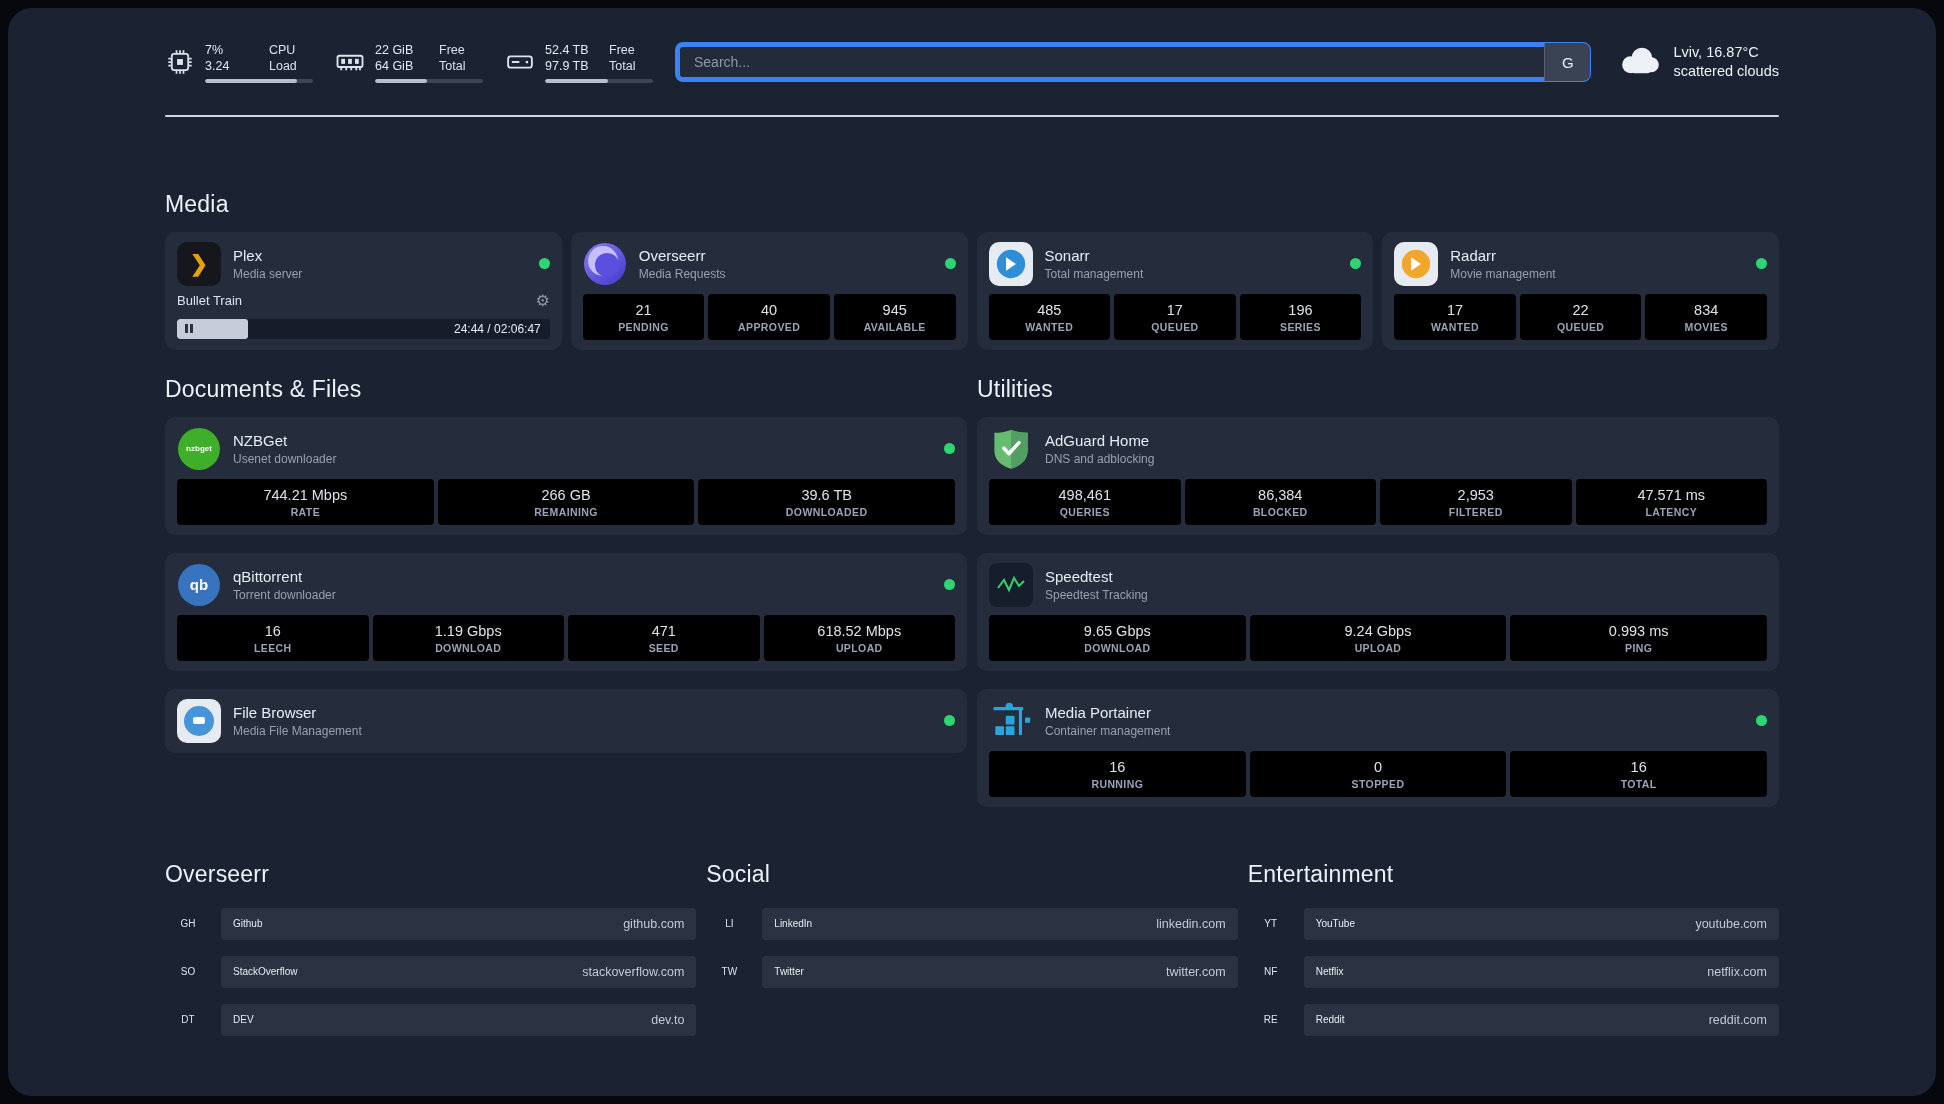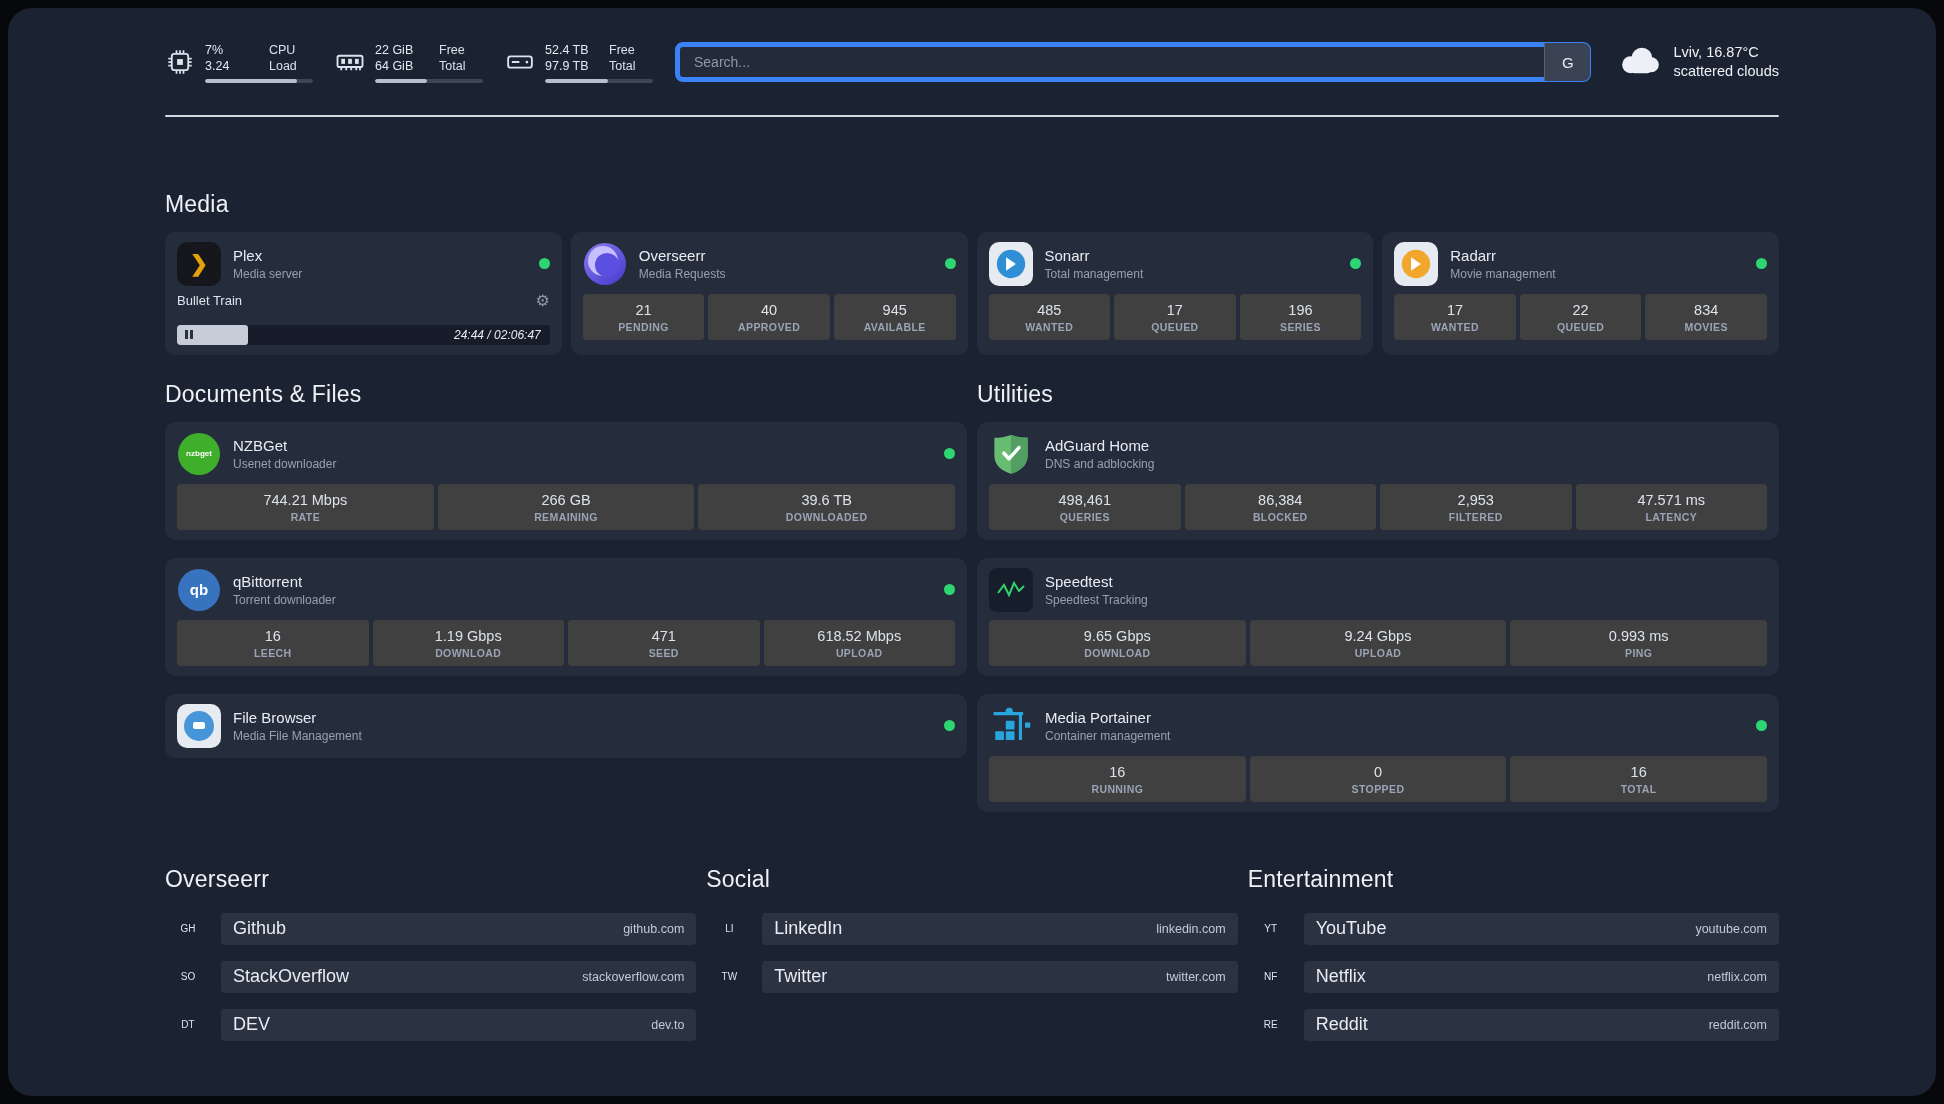--- a/index.html
+++ b/index.html
@@ -56,45 +56,45 @@
   .svc-head { display:flex; align-items:center; gap:12px; }
   .svc-icon { width:44px; height:44px; flex:0 0 auto; display:flex; align-items:center; justify-content:center; }
   .svc-meta { display:flex; flex-direction:column; }
   .svc-name { font-size:15px; color:#e8ecf2; }
   .svc-sub { font-size:12px; color:#96a0b1; margin-top:3px; }
   .dot { margin-left:auto; width:11px; height:11px; border-radius:50%; background:#2ed573; flex:0 0 auto; }
 
   .stats { display:grid; gap:4px; margin-top:8px; }
   .stats.c3 { grid-template-columns:repeat(3,1fr); }
   .stats.c4 { grid-template-columns:repeat(4,1fr); }
-  .stat { background:#404040; border-radius:4px; text-align:center; padding:8px 2px 7px; }
+  .stat { background:#000000; border-radius:4px; text-align:center; padding:8px 2px 7px; }
   .stat-v { font-size:14.5px; color:#dde2ea; }
   .stat-l { font-size:10.5px; font-weight:bold; color:#9aa4b6; margin-top:3px; letter-spacing:0.4px; }
 
   
   .plex-now { display:flex; align-items:center; margin-top:7px; font-size:13px; color:#dfe4ec; }
   .gear { margin-left:auto; color:#8d96a8; font-size:16px; line-height:1; cursor:pointer; }
-  .plex-bar-row { margin-top:16px; position:relative; height:20px;font-style:italic; }
+  .plex-bar-row { margin-top:10px; position:relative; height:20px; }
   .plex-bar { position:absolute; left:0; right:0; top:0; bottom:0; background:#161c29; border-radius:3px; overflow:hidden; }
   .plex-fill { position:absolute; left:0; top:0; bottom:0; background:#c7cdd8; border-radius:3px; display:flex; align-items:center; }
   .pause { display:inline-flex; gap:2px; margin-left:8px; }
   .pause i { width:3px; height:9px; background:#2a3240; display:block; }
   .plex-time { position:absolute; right:9px; top:0; bottom:0; display:flex; align-items:center; font-size:12px; color:#e8ecf2; }
 
   
   .two-col { display:grid; grid-template-columns:1fr 1fr; gap:10px; margin-top:26px; }
   .col-cards { display:flex; flex-direction:column; gap:18px; }
 
   
   .bookmarks { display:grid; grid-template-columns:repeat(3,1fr); gap:10px; margin-top:54px; padding-bottom:40px; }
   .bm-title { margin-bottom:20px; }
   .bm-row { display:flex; align-items:center; height:32px; margin-bottom:16px; cursor:pointer; }
   .bm-abbr { width:46px; text-align:center; font-size:10px; color:#dfe4ec; flex:0 0 auto; }
   .bm-bar { flex:1; margin-left:10px; background:#2b3342; border-radius:4px; height:32px; display:flex; align-items:center; padding:0 12px; }
-  .bm-name { font-size:18px; color:#e8ecf2; }
+  .bm-name { font-size:10px; color:#e8ecf2; }
   .bm-url { margin-left:auto; font-size:12.5px; color:#c3c9d5; }
 
   
   .tile { width:44px; height:44px; border-radius:10px; display:flex; align-items:center; justify-content:center; }
   .tile.dark { background:#15171c; }
   .tile.light { background:#e6ebf2; }
   .plex-chevron { color:#e5a00d; font-size:22px; font-weight:bold; line-height:1; }
   .ov-icon { width:42px; height:42px; border-radius:50%; background:linear-gradient(140deg,#8a7cf5,#4338ca); position:relative; overflow:hidden; }
   .ov-icon i { position:absolute; width:30px; height:30px; border-radius:50%; background:#c7bffb; left:4px; top:3px; }
   .ov-icon i::after { content:""; position:absolute; width:24px; height:24px; border-radius:50%; background:#5b4fe0; left:7px; top:7px; }

